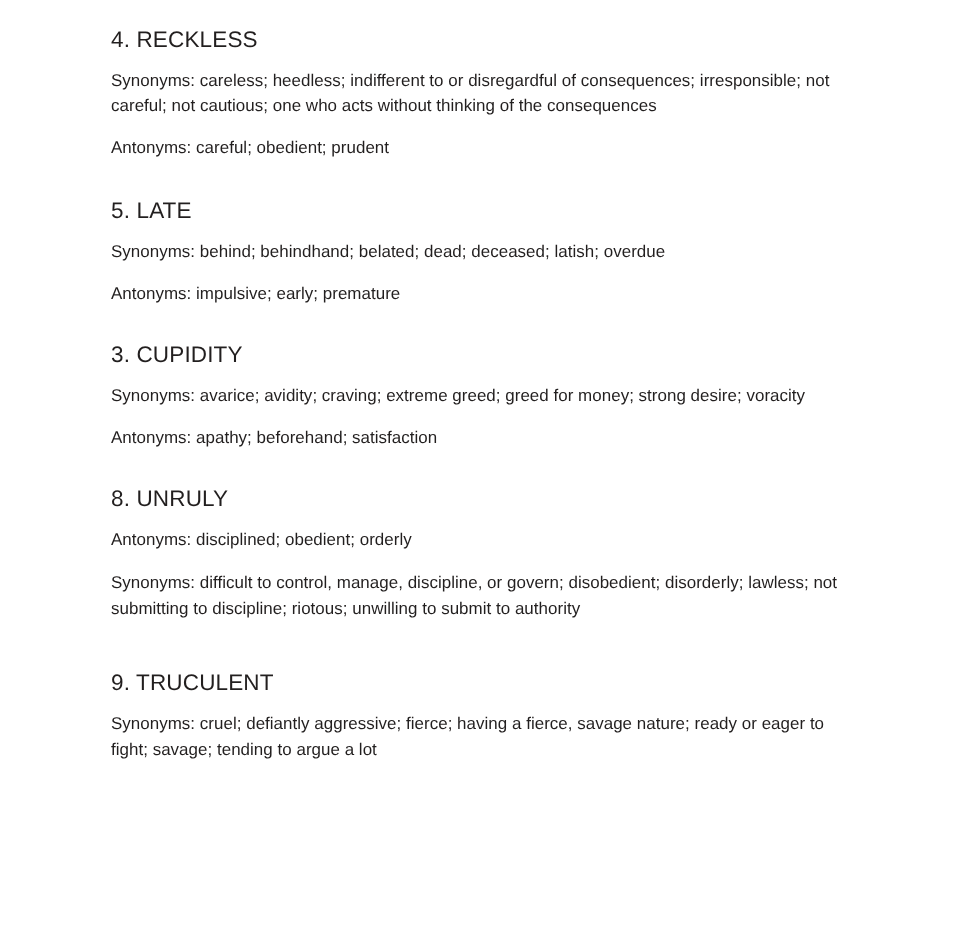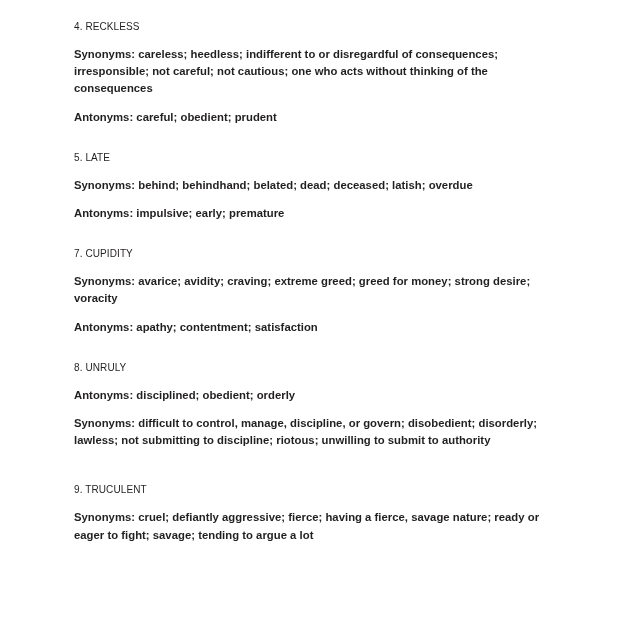--- a/index.html
+++ b/index.html
@@ -26,33 +26,33 @@
 
   .entry {
     margin: 0 0 23px 0;
   }
   .entry:last-child {
     margin-bottom: 0;
     margin-top: 32px;
   }
 
   .entry-heading {
-    font-size: 10px;
+    font-size: 15px;
     line-height: 17px;
     font-weight: 400;
     letter-spacing: 0.1px;
     margin: 0 0 11px 0;
     color: #221f1f;
     white-space: nowrap;
   }
 
   .entry-line {
     font-size: 11.3px;
     line-height: 17.2px;
-    font-weight: 700;
+    font-weight: 400;
     margin: 0 0 11px 0;
     color: #221f1f;
     letter-spacing: 0.02px;
     text-align: left;
   }
   .entry-line:last-child {
     margin-bottom: 0;
   }
 </style>
 </head>
@@ -67,23 +67,23 @@
   </div>
 
   <div class="entry">
     <div class="entry-heading">5. LATE</div>
     <p class="entry-line">Synonyms: behind; behindhand; belated; dead; deceased; latish; overdue</p>
     <p class="entry-line">Antonyms: impulsive; early; premature</p>
   </div>
 
 
   <div class="entry">
-    <div class="entry-heading">7. CUPIDITY</div>
+    <div class="entry-heading">3. CUPIDITY</div>
     <p class="entry-line">Synonyms: avarice; avidity; craving; extreme greed; greed for money; strong desire; voracity</p>
-    <p class="entry-line">Antonyms: apathy; contentment; satisfaction</p>
+    <p class="entry-line">Antonyms: apathy; beforehand; satisfaction</p>
   </div>
 
   <div class="entry">
     <div class="entry-heading">8. UNRULY</div>
     <p class="entry-line">Antonyms: disciplined; obedient; orderly</p>
     <p class="entry-line">Synonyms: difficult to control, manage, discipline, or govern; disobedient; disorderly; lawless; not submitting to discipline; riotous; unwilling to submit to authority</p>
   </div>
 
   <div class="entry">
     <div class="entry-heading">9. TRUCULENT</div>

